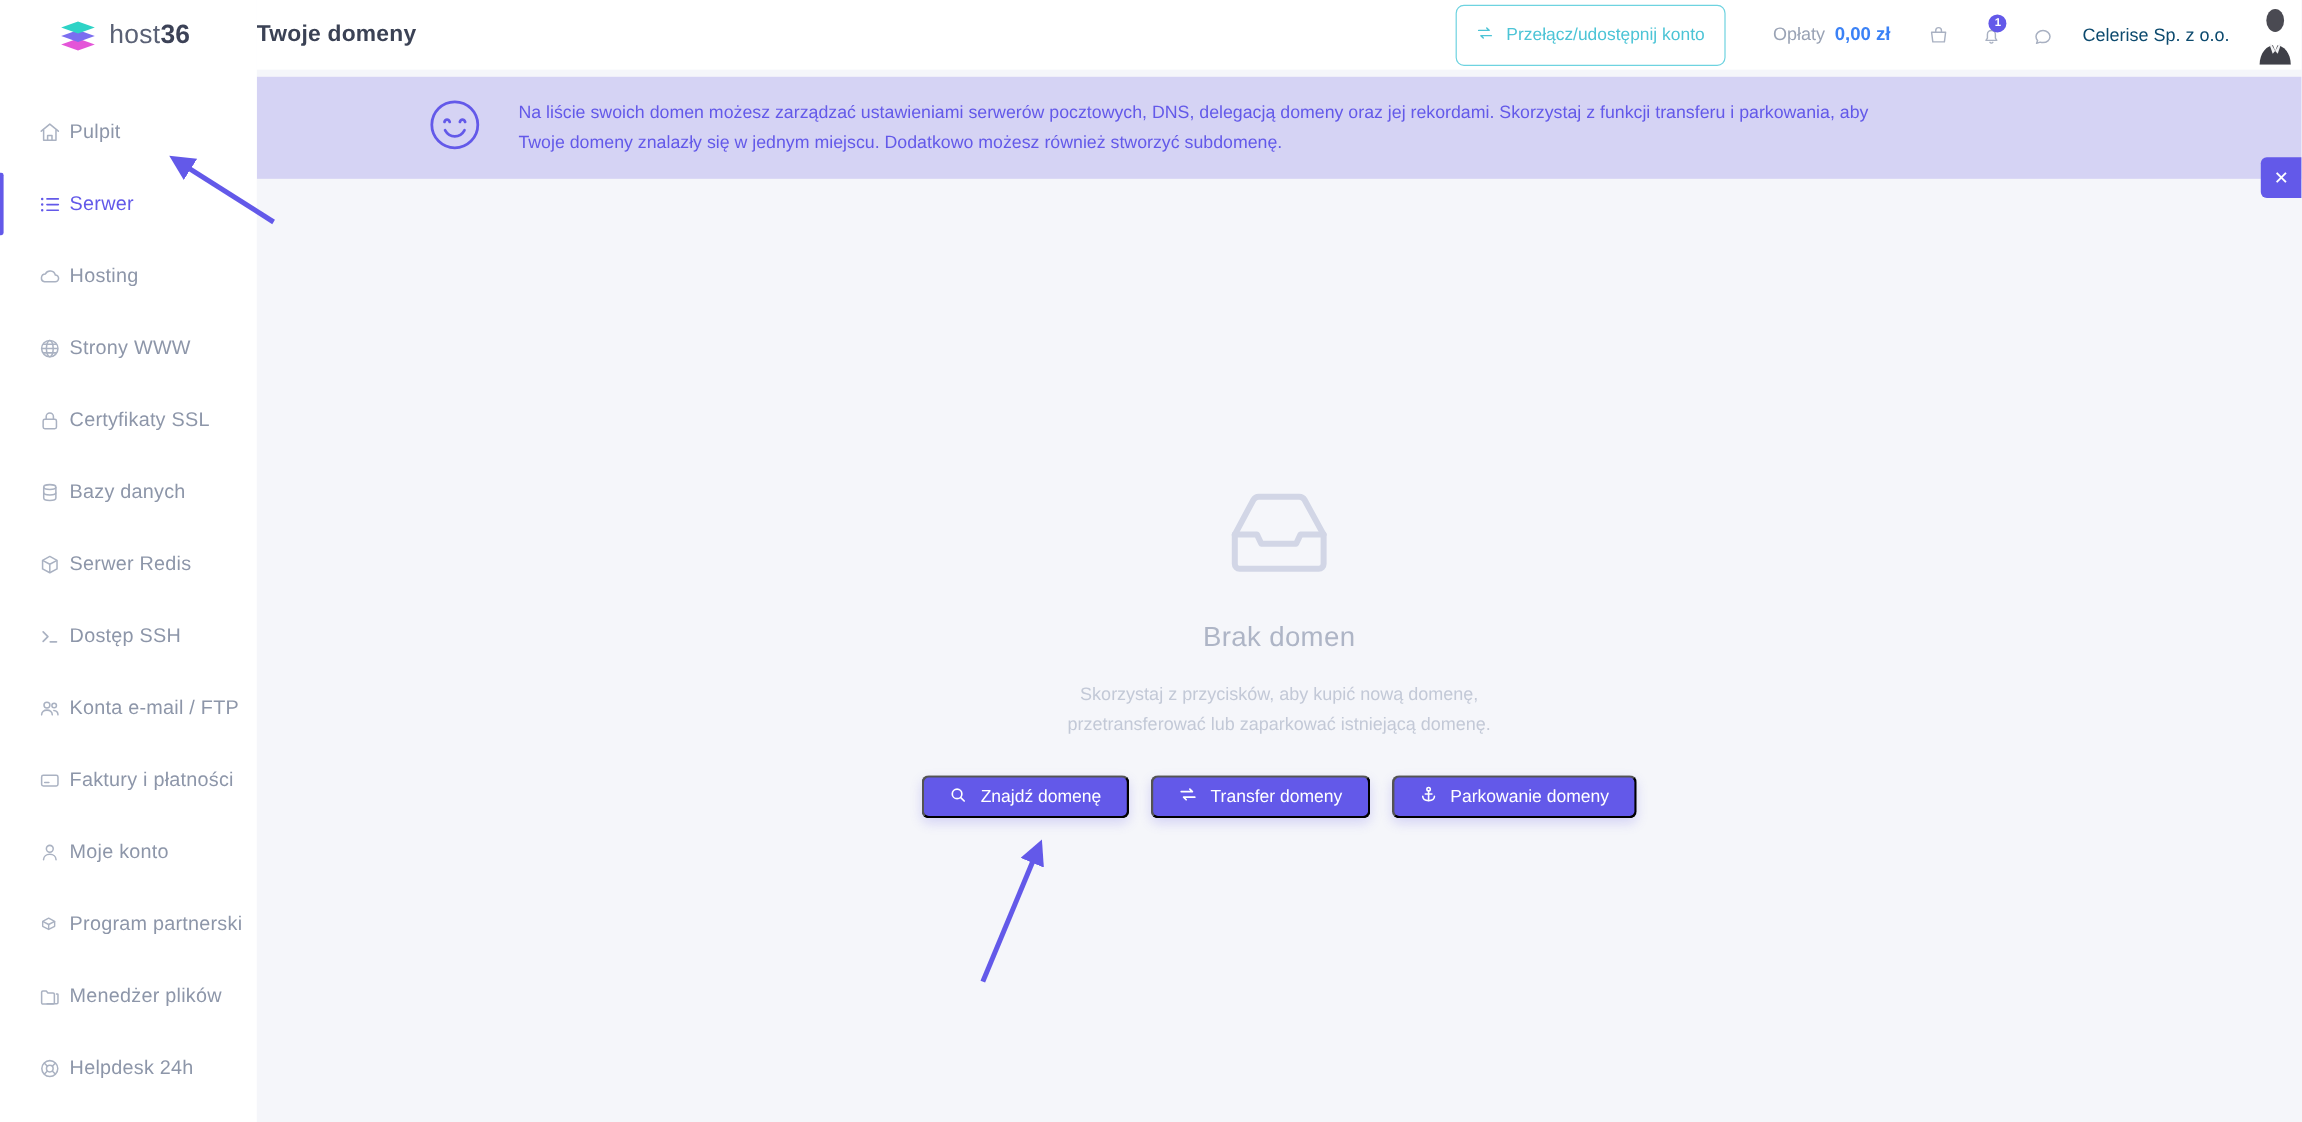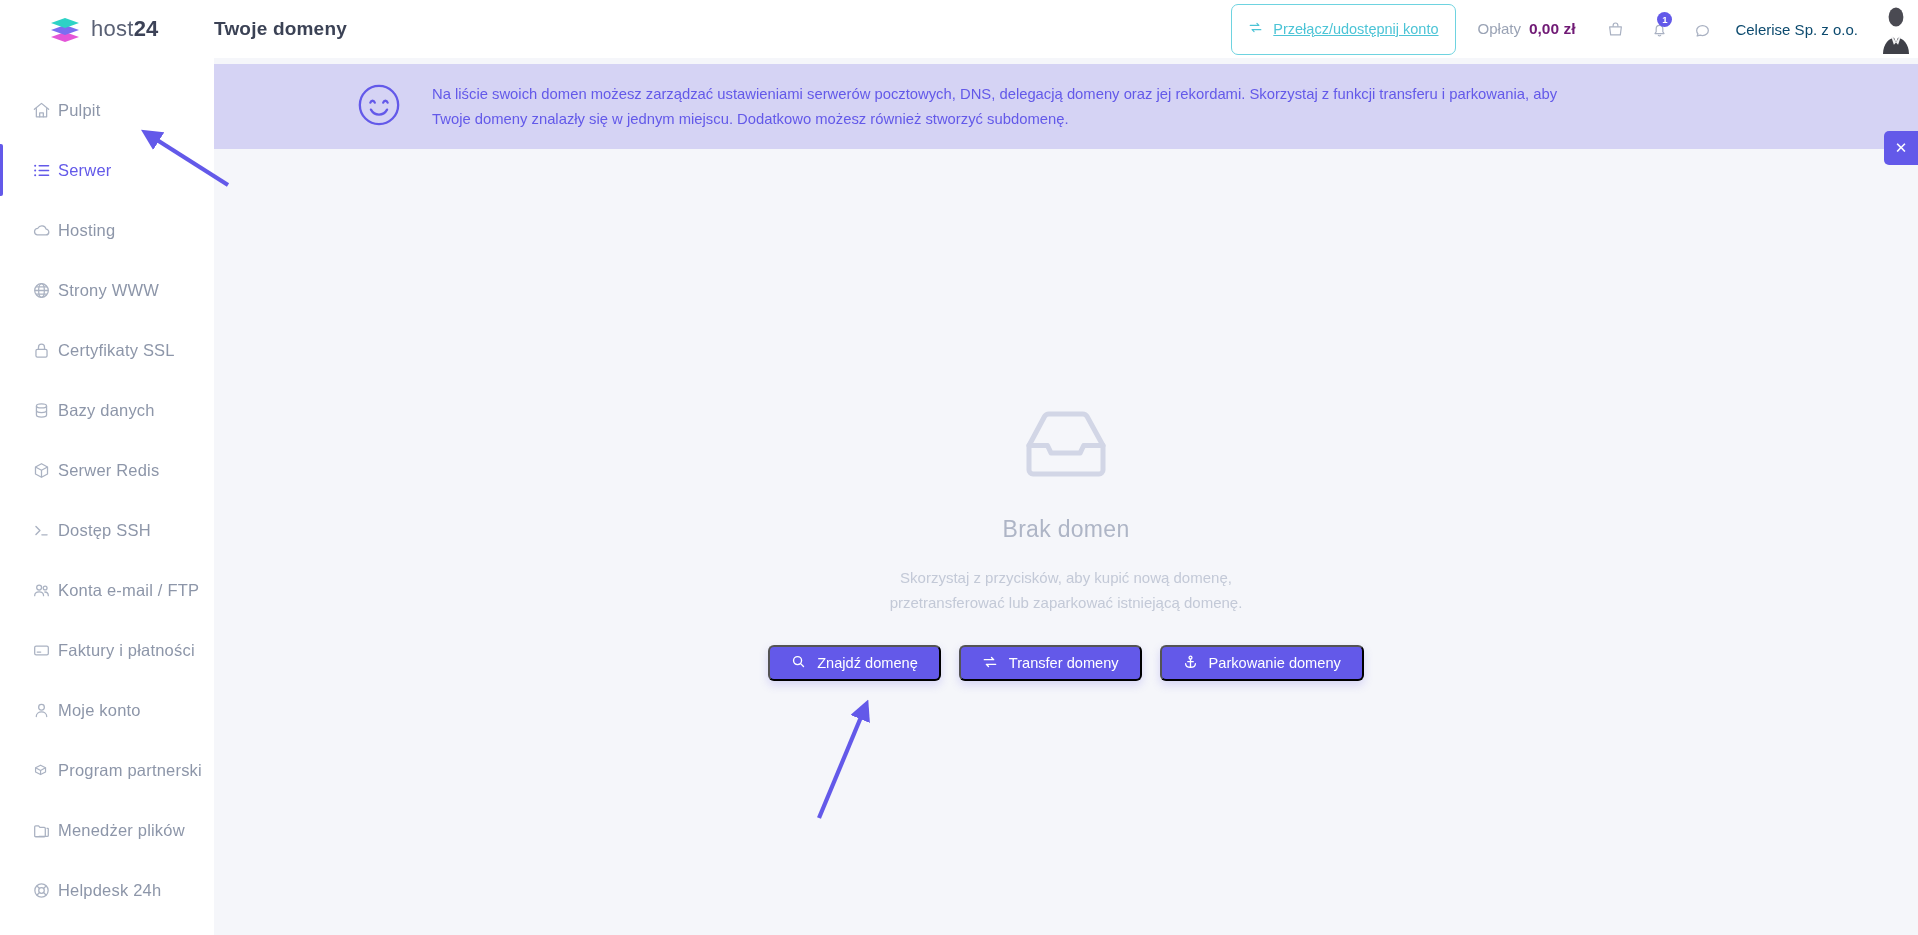--- a/index.html
+++ b/index.html
@@ -69,28 +69,28 @@
   }
   .header-right {
     margin-left: auto; display: flex; align-items: center; gap: 0;
     padding-right: 0px; height: 58px;
   }
   .switch-btn {
     display: flex; align-items: center; gap: 10px;
     border: 1px solid #6ed3e0; border-radius: 7px;
     height: 51px; padding: 0 16px;
     color: #4cc4d6; font-size: 14.5px; background: #fff;
-    cursor: pointer; white-space: nowrap; text-decoration: underline;
+    cursor: pointer; white-space: nowrap;
   }
   .oplaty {
     display: flex; align-items: baseline; gap: 8px;
-    margin-left: 22px; white-space: nowrap;
+    margin-left: 40px; white-space: nowrap;
   }
   .oplaty .lbl { color: #9aa3b5; font-size: 15px; }
-  .oplaty .val { color: #701a75; font-size: 15.5px; font-weight: 700; }
+  .oplaty .val { color: #3b82f6; font-size: 15.5px; font-weight: 700; }
   .hdr-icon {
     width: 44px; height: 40px; display: flex; align-items: center; justify-content: center;
     color: #a9b1c2; cursor: pointer; position: relative;
   }
   .badge {
     position: absolute; top: 3px; right: 9px;
     min-width: 15px; height: 15px; border-radius: 50%;
     background: #6359e9; color: #fff; font-size: 9.5px; font-weight: 700;
     display: flex; align-items: center; justify-content: center;
     padding: 0 3px;
@@ -163,21 +163,21 @@
   <aside id="sidebar">
 
     <div class="logo-row">
       <span class="logo-mark">
         <svg width="30" height="28" viewBox="0 0 30 28">
           <polygon points="15,17 29,22 15,27 1,22" fill="#e455d8"></polygon>
           <polygon points="15,10 29,15 15,20 1,15" fill="#7b6ef0"></polygon>
           <polygon points="15,3 29,8 15,13 1,8" fill="#2ed3c6"></polygon>
         </svg>
       </span>
-      <span class="logo-text"><span>host</span><b>24</b></span>
+      <span class="logo-text"><span>host</span><b>36</b></span>
     </div>
 
     <nav class="nav">
 
       <div class="nav-item">
         <span class="nav-icon">
           <svg width="19" height="19" viewBox="0 0 24 24" fill="none" stroke="currentColor" stroke-width="1.6" stroke-linecap="round" stroke-linejoin="round">
               <path d="M3 10.5L12 3l9 7.5"></path>
               <path d="M5.5 9.5V20h13V9.5"></path>
               <path d="M9.7 20v-5h4.6v5"></path>

